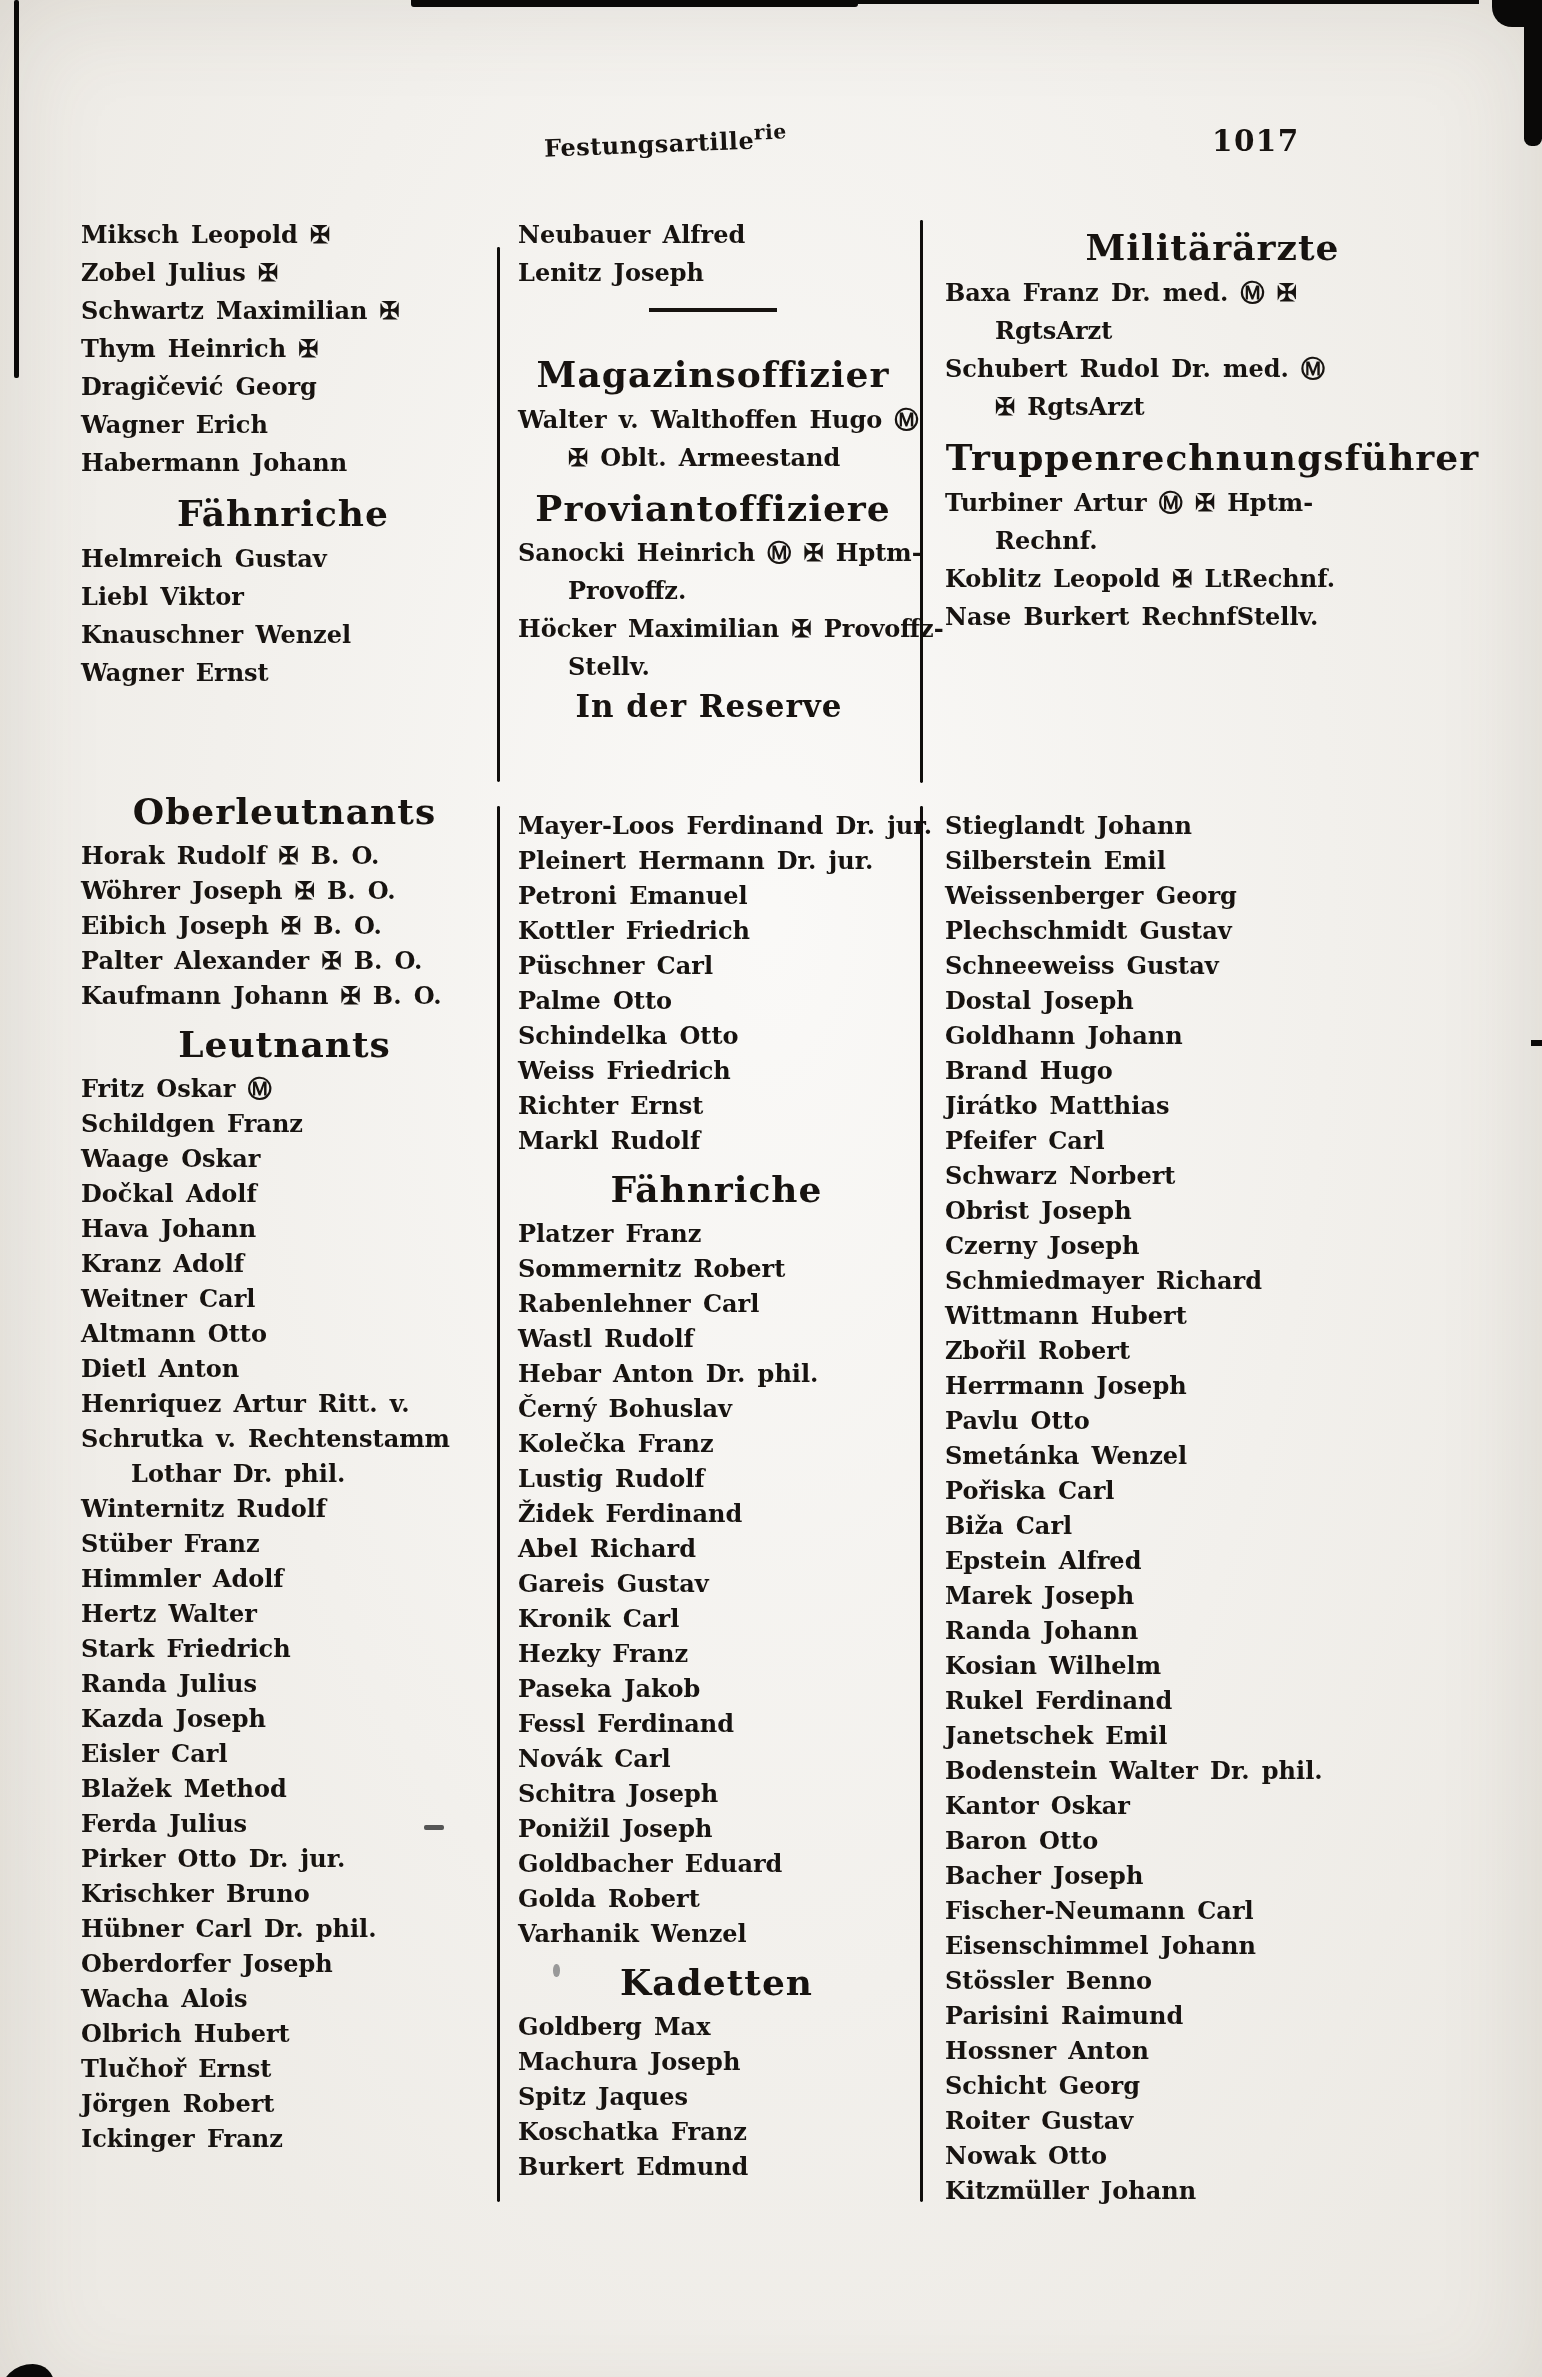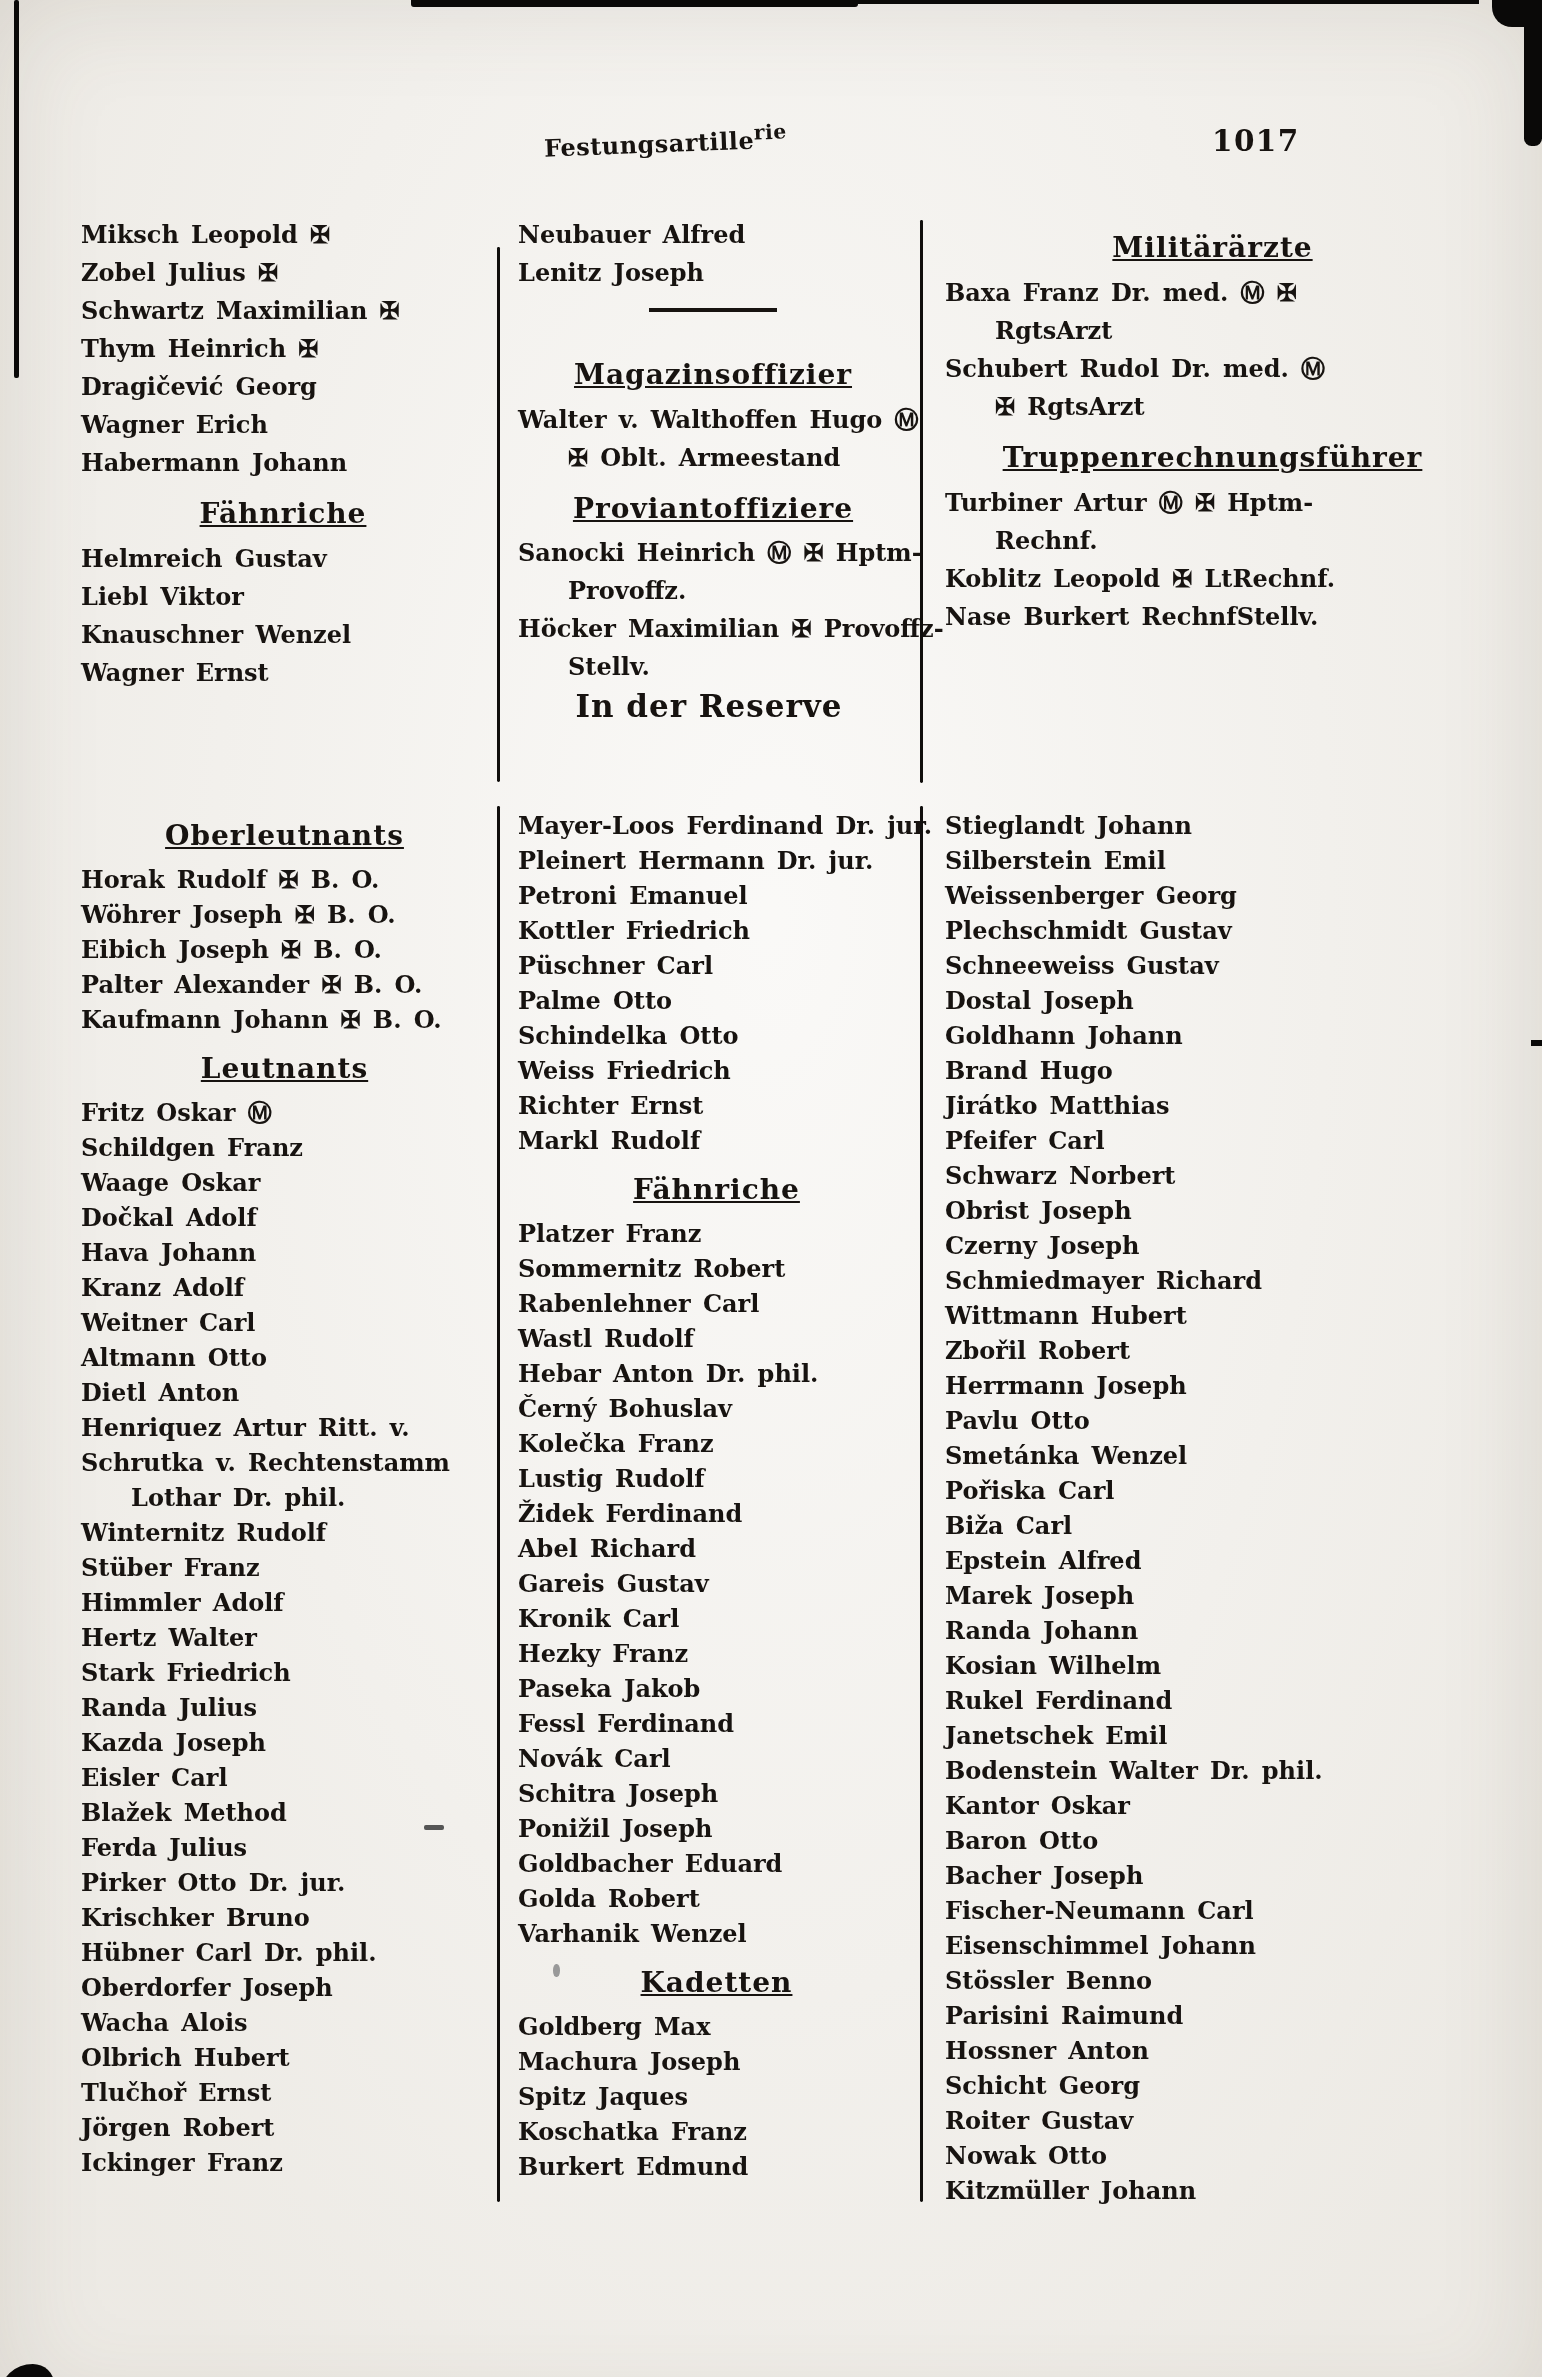--- a/index.html
+++ b/index.html
@@ -23,30 +23,30 @@
   .title .sup{position:relative;top:-9.5px;font-size:20.4px;}
   .pagenum{
     position:absolute;left:1212px;top:123px;
     font-size:29.5px;letter-spacing:1.4px;
   }
   
   .col{position:absolute;}
   .col.t1{left:81px;top:216px;width:404px;}
   .col.t2{left:518px;top:216px;width:390px;}
   .col.t3{left:945px;top:216px;width:535px;}
-  .col.r1{left:81px;top:804px;width:407px;}
+  .col.r1{left:81px;top:780px;width:407px;}
   .col.r2{left:518px;top:808px;width:397px;}
   .col.r3{left:945px;top:808px;width:547px;}
   .row{white-space:nowrap;}
   .row.name{font-size:24px;line-height:38px;word-spacing:3.8px;}
   .ressec .row.name{line-height:35px;}
   .row.indent{padding-left:50px;}
   .row.heading{
-    font-size:28px;line-height:35px;text-align:center;
-    padding:14.3px 0 8.6px;letter-spacing:1px;text-decoration:underline;
+    font-size:36px;line-height:35px;text-align:center;
+    padding:14.3px 0 8.6px;letter-spacing:1px;
   }
   .row.rule{height:35px;}
   .hrule{display:block;width:128px;height:4.3px;background:#171310;margin:15.7px auto 0 auto;}
   
   .reserve-heading{
     position:absolute;left:495px;top:688px;width:428px;
     text-align:center;font-size:31px;letter-spacing:1px;
   }
   
   .vrule{position:absolute;width:3.3px;background:#100e0c;border-radius:1.4px;}

